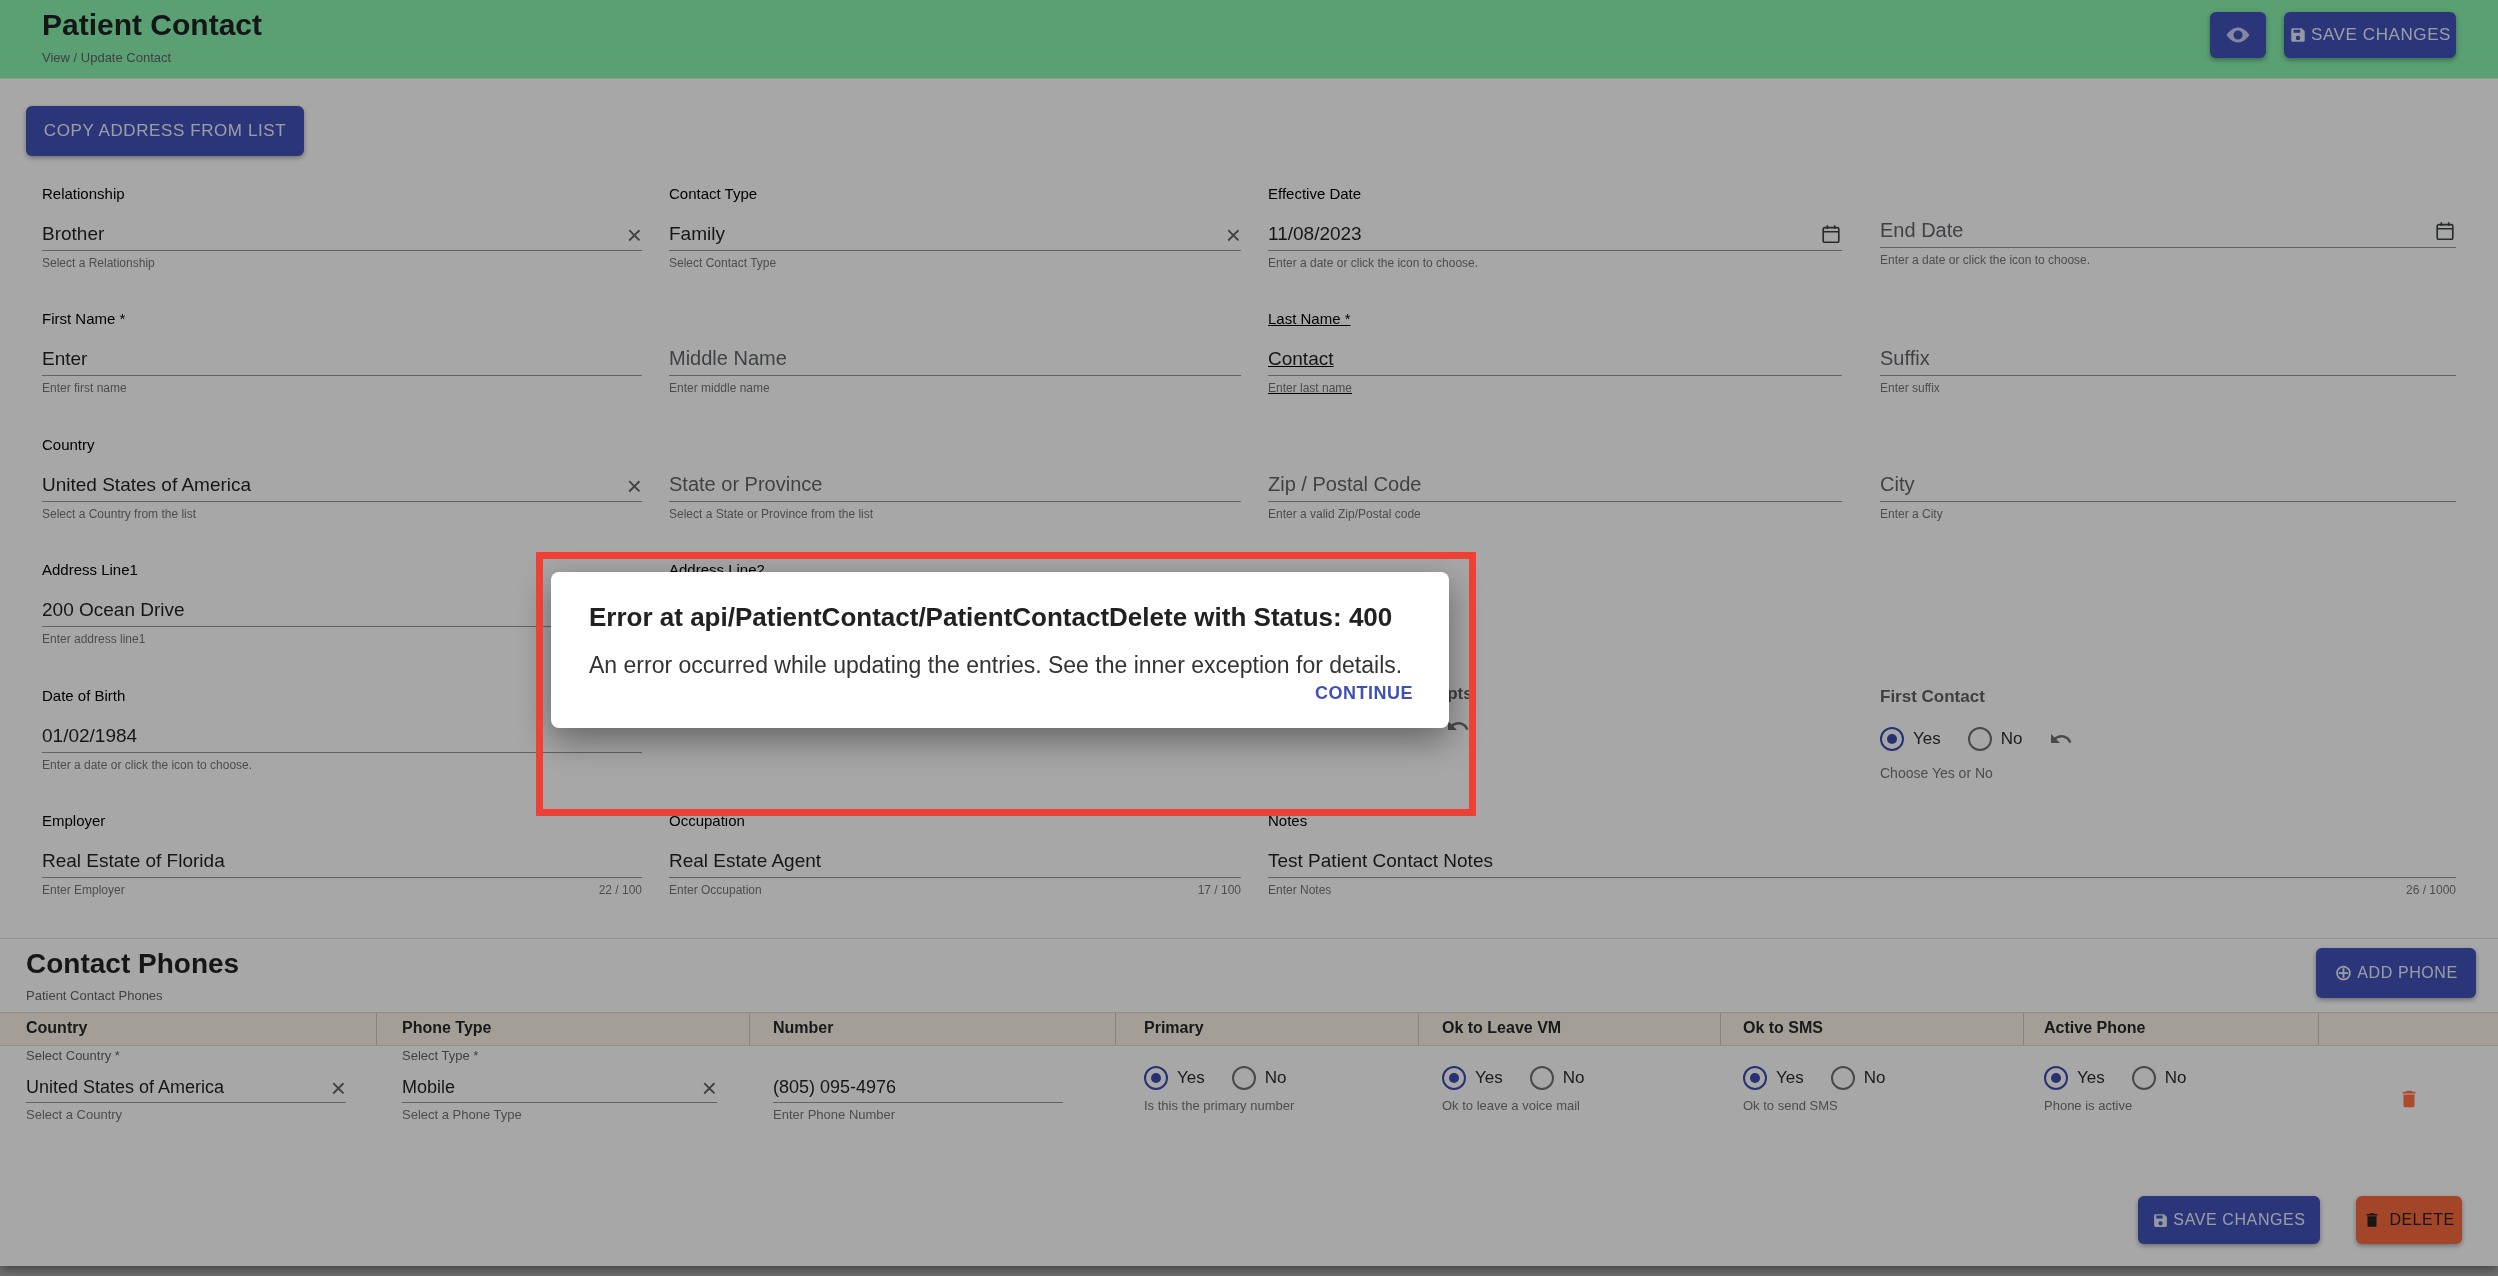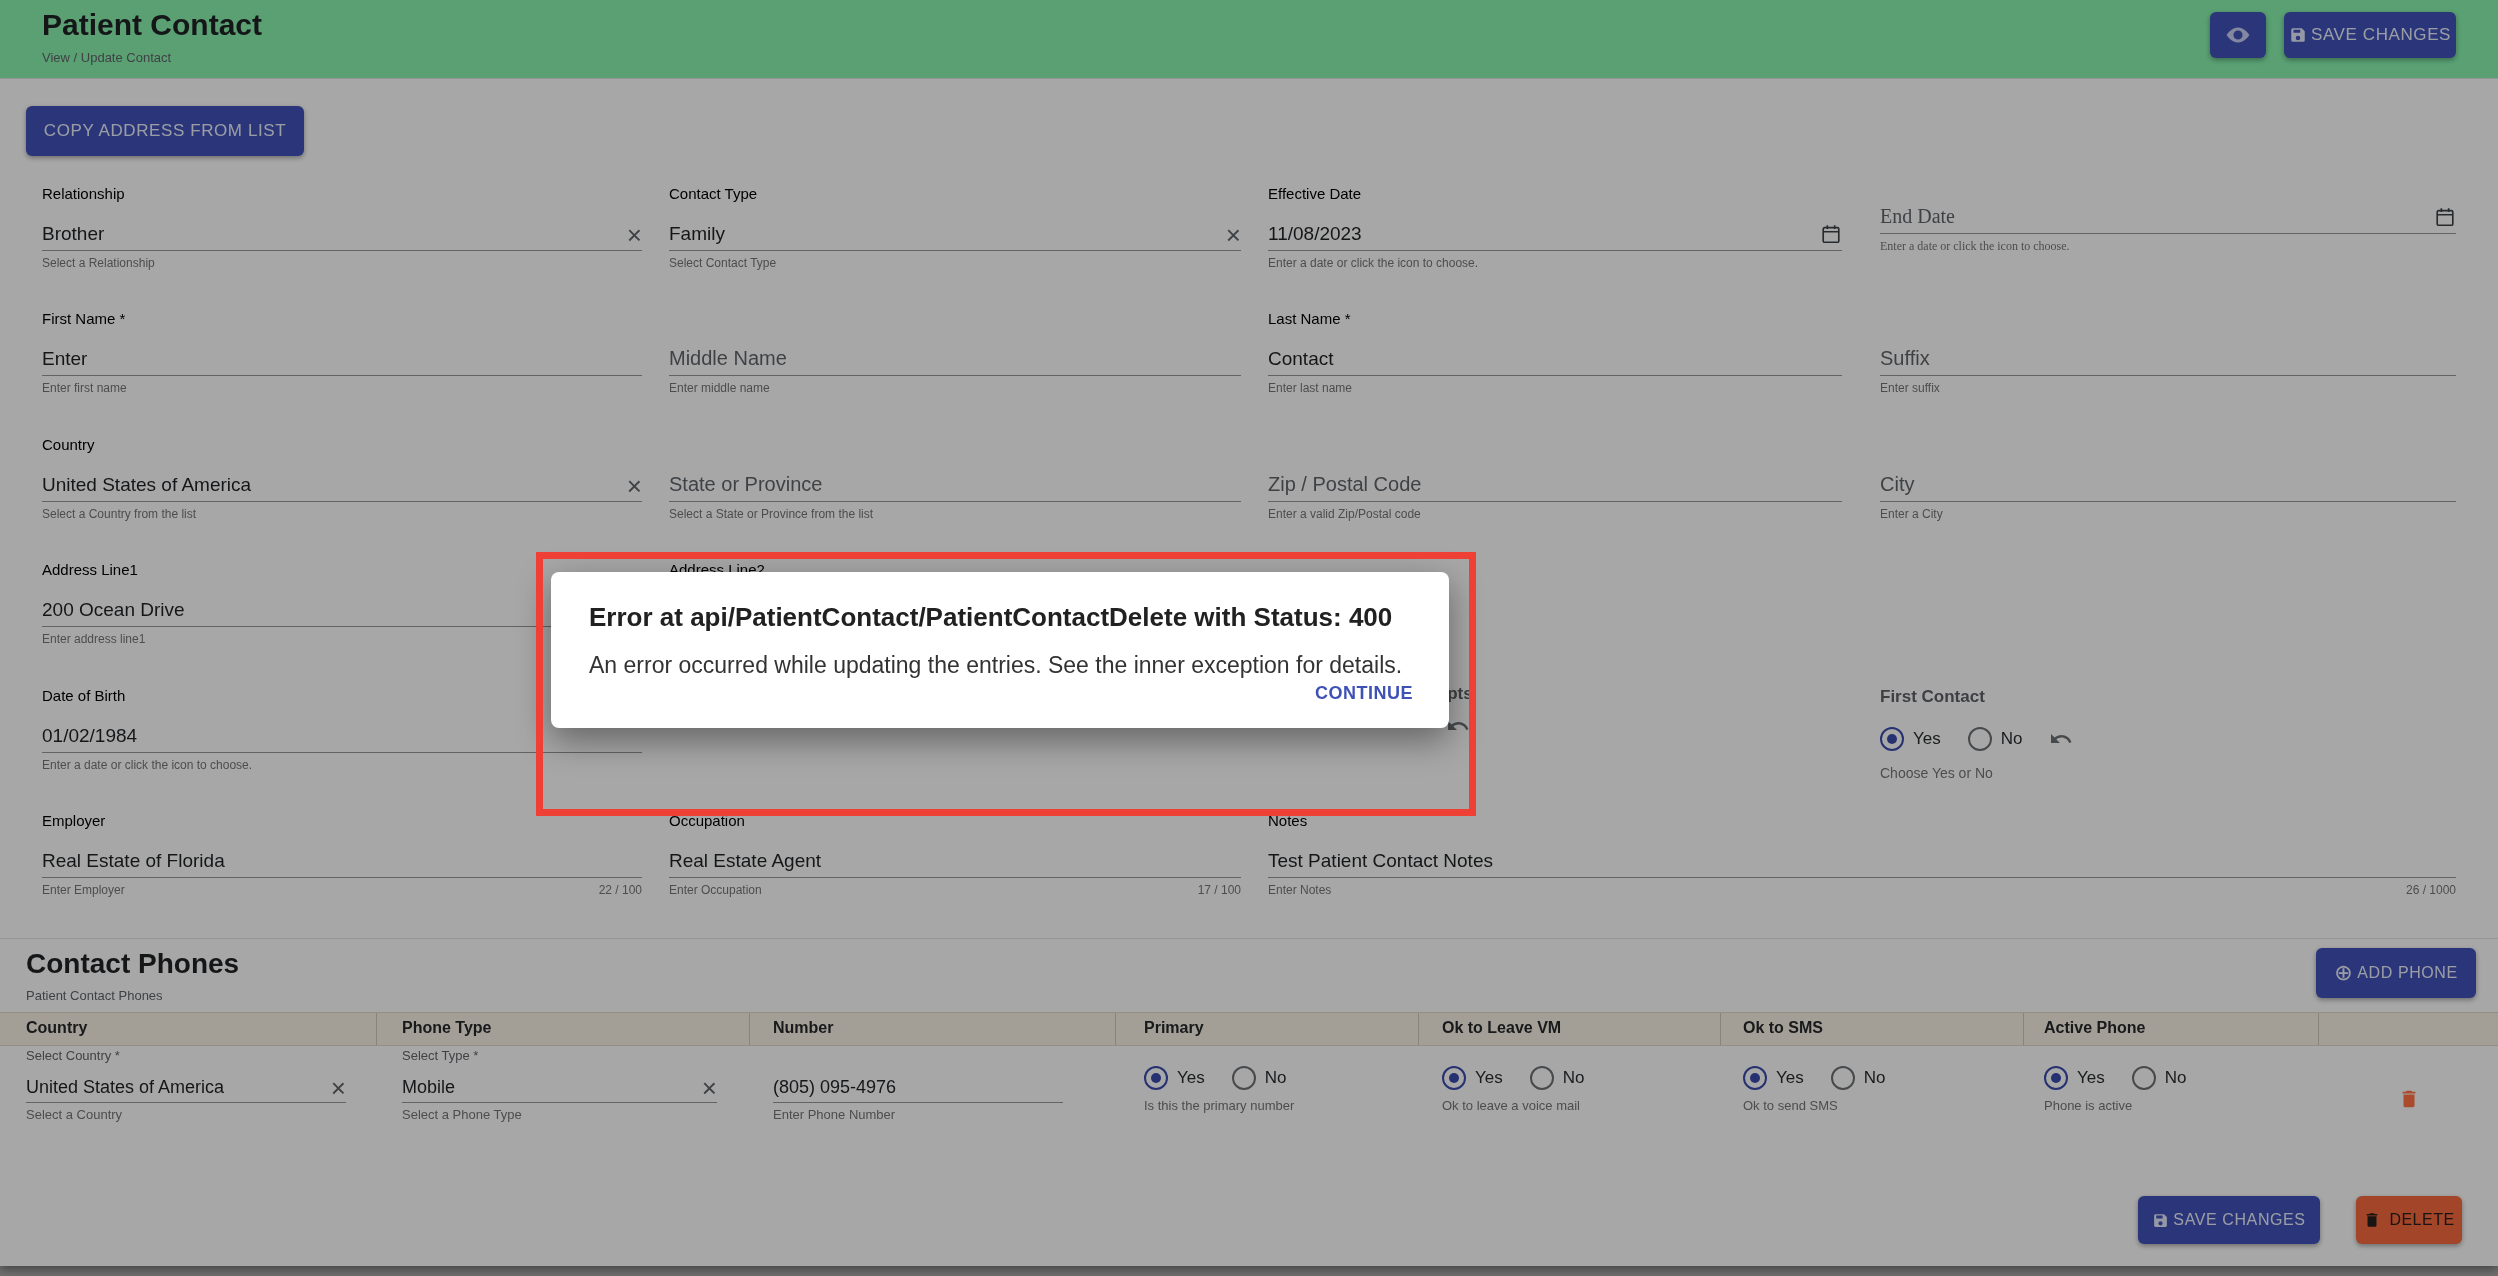--- a/index.html
+++ b/index.html
@@ -127,21 +127,21 @@
         <svg width="22" height="22" viewBox="0 0 24 24" fill="none" stroke="#3c4043" stroke-width="1.8">
             <rect x="3.5" y="5" width="17" height="16" rx="1.5"></rect>
             <path d="M3.5 9.5h17M8 2.5v4M16 2.5v4"></path>
           </svg>
       </span>
       </div>
     <div class="f-help">
         <span>Enter a date or click the icon to choose.</span>
       </div>
   </div>
-  <div class="field" style="left:1880px;top:168px;width:576px;font-family:Liberation Serif, serif;">
+  <div class="field" style="left:1880px;top:182px;width:576px;">
     <div style="height:20px;"></div>
     <div class="f-valrow">
         <span class="f-val float">End Date</span>
       <span class="icon-right">
         <svg width="22" height="22" viewBox="0 0 24 24" fill="none" stroke="#3c4043" stroke-width="1.8">
             <rect x="3.5" y="5" width="17" height="16" rx="1.5"></rect>
             <path d="M3.5 9.5h17M8 2.5v4M16 2.5v4"></path>
           </svg>
       </span>
       </div>
@@ -161,21 +161,21 @@
   </div>
   <div class="field" style="left:669px;top:310px;width:572px;">
     <div style="height:20px;"></div>
     <div class="f-valrow">
         <span class="f-val float">Middle Name</span>
       </div>
     <div class="f-help">
         <span>Enter middle name</span>
       </div>
   </div>
-  <div class="field" style="left:1268px;top:310px;width:574px;">
+  <div class="field" style="left:1268px;top:310px;width:574px;text-decoration:underline;">
     <div class="f-label">Last Name *</div>
     <div class="f-valrow">
         <span class="f-val">Contact</span>
       </div>
     <div class="f-help">
         <span>Enter last name</span>
       </div>
   </div>
   <div class="field" style="left:1880px;top:310px;width:576px;">
     <div style="height:20px;"></div>

